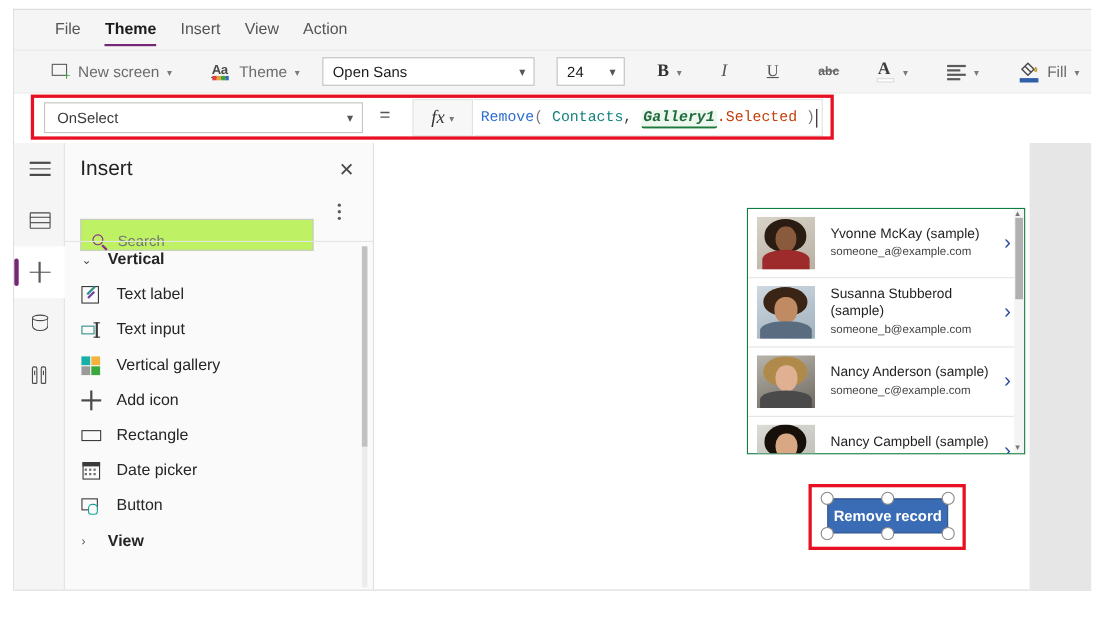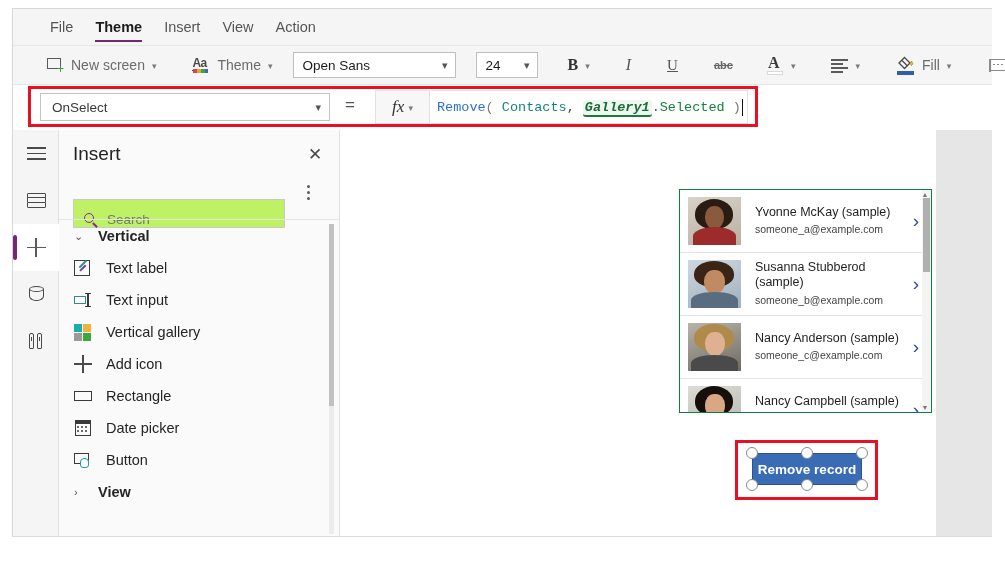--- a/index.html
+++ b/index.html
@@ -44,21 +44,21 @@
   }
   .chev { font-size:9px; color:#7a7a7a; line-height:1; transform:translateY(1px); }
   .chev-lg { font-size:11px; color:#555; }
 
   
   .combo {
     height:26px; background:#fff; border:1px solid #bfbfbf;
     display:flex; align-items:center; justify-content:space-between;
     padding:0 7px 0 9px; font-size:13.5px; color:#1b1b1b; cursor:pointer;
   }
-  .combo-font { width:163px;text-align:right; }
+  .combo-font { width:193px;text-align:right; }
   .combo-size { width:62px; }
 
   
   .ic { display:inline-block; position:relative; }
 
   .ic-newscreen { width:17px; height:15px; }
   .ic-newscreen i {
     position:absolute; left:0; top:0; width:14px; height:11px;
     border:1.4px solid #5a5a5a; box-sizing:border-box;
   }
@@ -120,21 +120,21 @@
   .formula-input {
     position:absolute; left:431px; top:90px; width:317px; height:34px;
     background:#fff; border:1px solid #e2e2e2; border-left:none;
     display:flex; align-items:center; padding-left:6px;
     font-family:"Liberation Mono", monospace; font-size:13.5px; white-space:nowrap;
   }
   .tok-fn    { color:#2f6fd0; }
   .tok-paren { color:#7a7a7a; }
   .tok-tbl   { color:#14837b; }
   .tok-punc  { color:#3a3a3a; }
-  .tok-plain { color:#15803d; }
+  .tok-plain { color:#c2410c; }
   .tok-ctrl {
     color:#1d6a3a; font-style:italic; font-weight:bold;
     background:#eef7ef; border-bottom:2px solid #1d7a3a; border-radius:3px;
     padding:0 2px;
   }
   .caret { display:inline-block; width:1.5px; height:17px; background:#111; vertical-align:-3px; margin-left:1px;}
 
   
   .annot { position:absolute; border:3px solid #e81123; pointer-events:none; }
   .annot-formula { left:28px; top:86px; width:730px; height:41px; }

